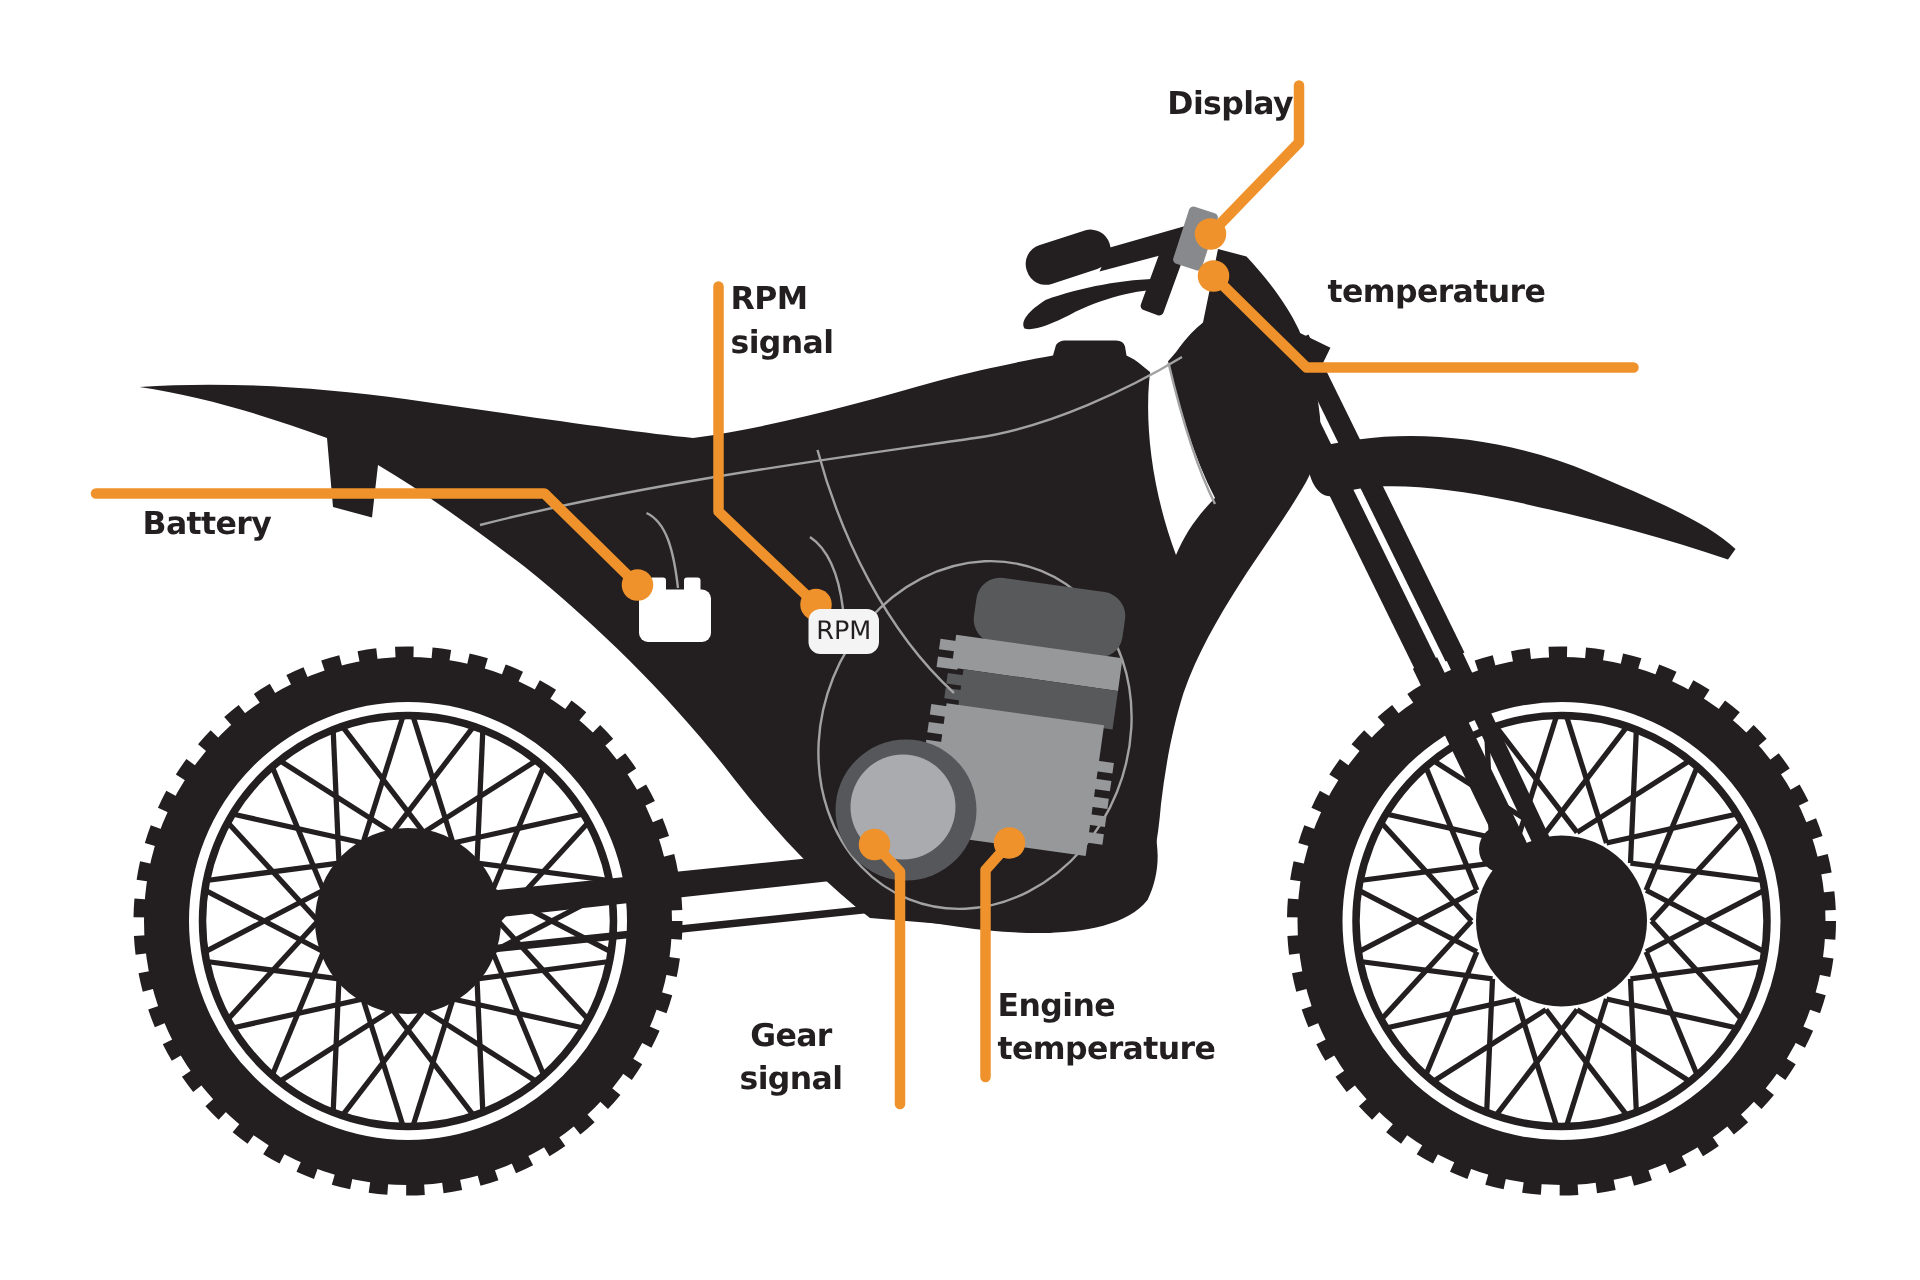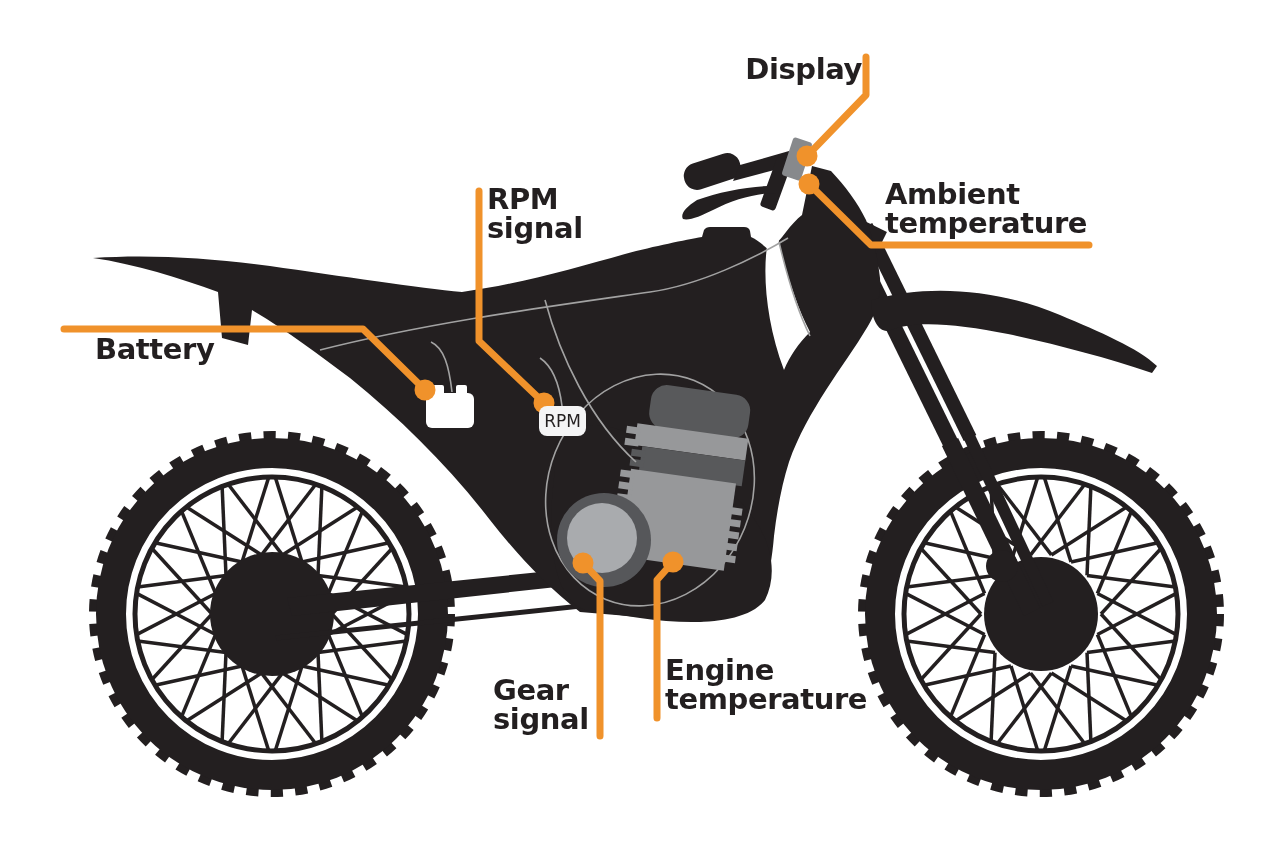--- a/index.html
+++ b/index.html
@@ -24,21 +24,21 @@
   .rim{fill:none;stroke:var(--ink);stroke-width:5;}
   .g-dark{fill:var(--engine_dark);}
   .g-mid{fill:var(--engine_mid);}
   .g-light{fill:var(--engine_light);}
   .g-ring{fill:var(--clutch_ring);}
   .g-display{fill:var(--display_gray);}
   .accent-line{stroke:var(--accent);stroke-width:7;fill:none;stroke-linecap:round;stroke-linejoin:round;}
   .dot{fill:var(--accent);}
   .label{
     position:absolute;color:var(--label_color);
-    font-weight:bold;font-size:29px;line-height:29px;letter-spacing:-0.4px;
+    font-weight:bold;font-size:21px;line-height:29px;letter-spacing:-0.4px;
     white-space:nowrap;
   }
   .label .ln{display:block;}
   .rpm-module{
     position:absolute;left:539px;top:406px;width:47px;height:30px;
     background:var(--module_bg);border-radius:8px;
     display:flex;align-items:center;justify-content:center;
     font-size:17px;font-weight:normal;color:var(--label_color);letter-spacing:0;
   }
 </style>
@@ -262,34 +262,33 @@
     <circle cx="809" cy="184" r="10.5" class="dot"></circle>
     <circle cx="583" cy="563" r="10.5" class="dot"></circle>
     <circle cx="673" cy="562" r="10.5" class="dot"></circle>
   </svg>
 
   <div class="label" style="left:640px;top:55px;width:222px;text-align:right;">
     <span class="ln">Display</span>
   </div>
 
   <div class="label" style="left:885px;top:180px;">
-    <span class="ln">Ambient</span>
     <span class="ln">temperature</span>
   </div>
 
   <div class="label" style="left:487px;top:185px;">
     <span class="ln">RPM</span>
     <span class="ln">signal</span>
   </div>
 
   <div class="label" style="left:63px;top:335px;margin-left:32px;">
     <span class="ln">Battery</span>
   </div>
 
-  <div class="label" style="left:493px;top:676px;">
+  <div class="label" style="left:493px;top:676px;text-align:center;">
     <span class="ln">Gear</span>
     <span class="ln">signal</span>
   </div>
 
   <div class="label" style="left:665px;top:656px;">
     <span class="ln">Engine</span>
     <span class="ln">temperature</span>
   </div>
 
   <div class="rpm-module">

